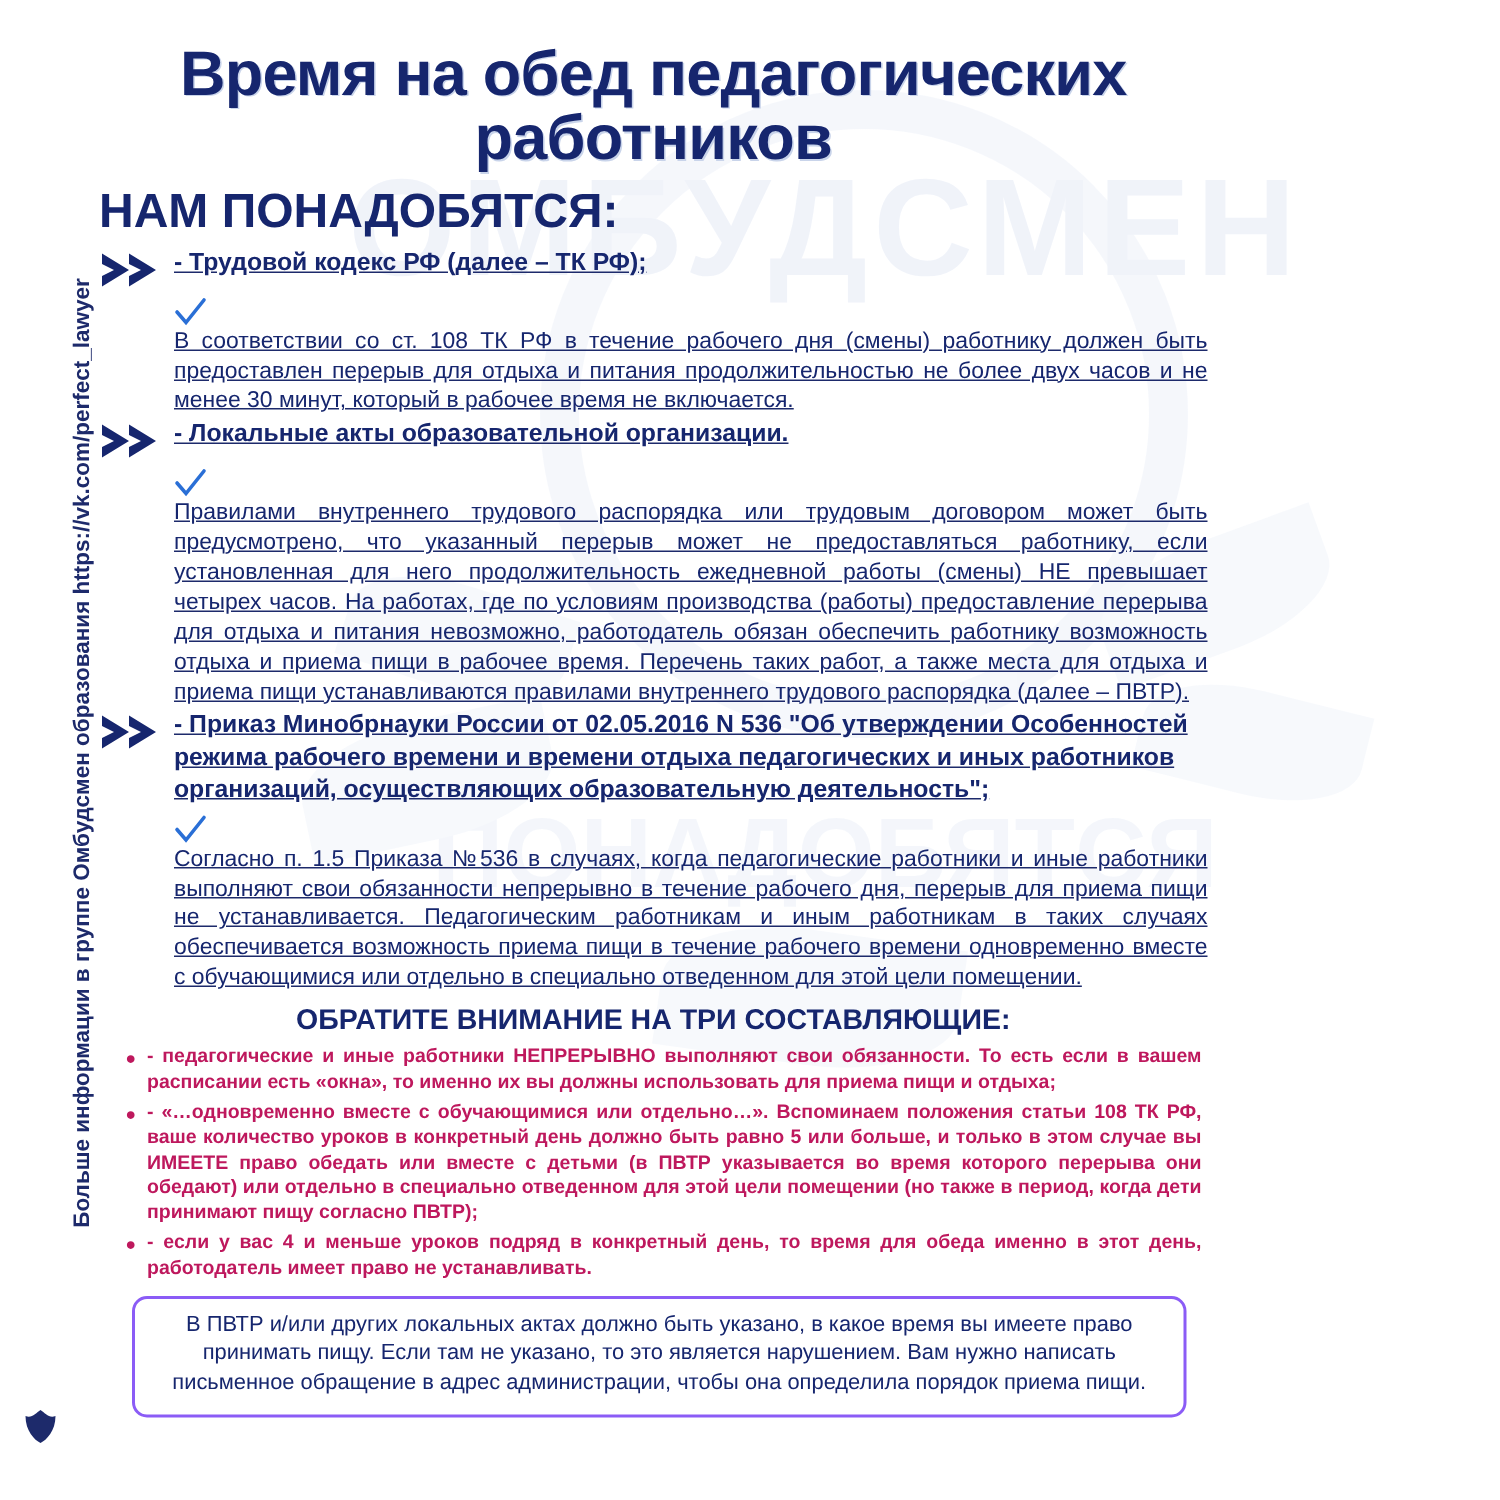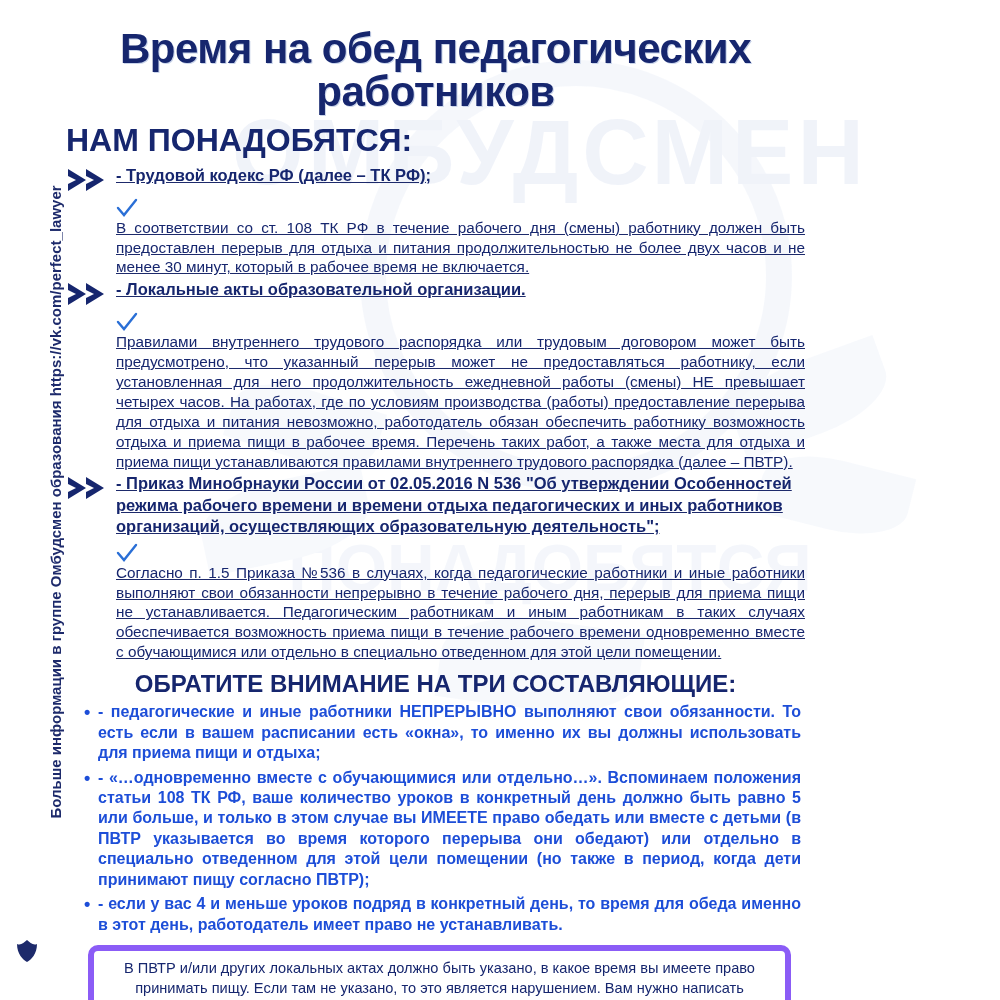--- a/index.html
+++ b/index.html
@@ -162,52 +162,52 @@
   .note-text {
     font-size: 15.3px;
     line-height: 1.3;
     color: #16266e;
     text-align: justify;
     flex: 1 1 auto;
   }
 
   .attention {
     text-align: center;
-    font-size: 24px;
+    font-size: 19px;
     font-weight: bold;
     color: #16266e;
     margin: 8px 0 4px 0;
   }
 
   ul.points {
     list-style: none;
     margin: 0;
     padding: 0 4px 0 18px;
   }
   ul.points li {
     position: relative;
-    font-size: 16px;
+    font-size: 13px;
     font-weight: bold;
     line-height: 1.28;
-    color: #1d4ed8;
+    color: #be185d;
     margin-bottom: 4px;
     padding-left: 14px;
     text-align: justify;
   }
   ul.points li::before {
     content: "•";
     position: absolute;
     left: 0;
     top: -1px;
     font-size: 18px;
   }
 
   .footer-box {
     margin: 10px 14px 0 22px;
-    border: 6px solid #8b5cf6;
+    border: 2px solid #8b5cf6;
     border-radius: 10px;
     padding: 8px 18px 10px 18px;
     background: rgba(255,255,255,0.55);
   }
   .footer-box p {
     margin: 0;
     font-size: 14.6px;
     line-height: 1.35;
     text-align: center;
     color: #16266e;

